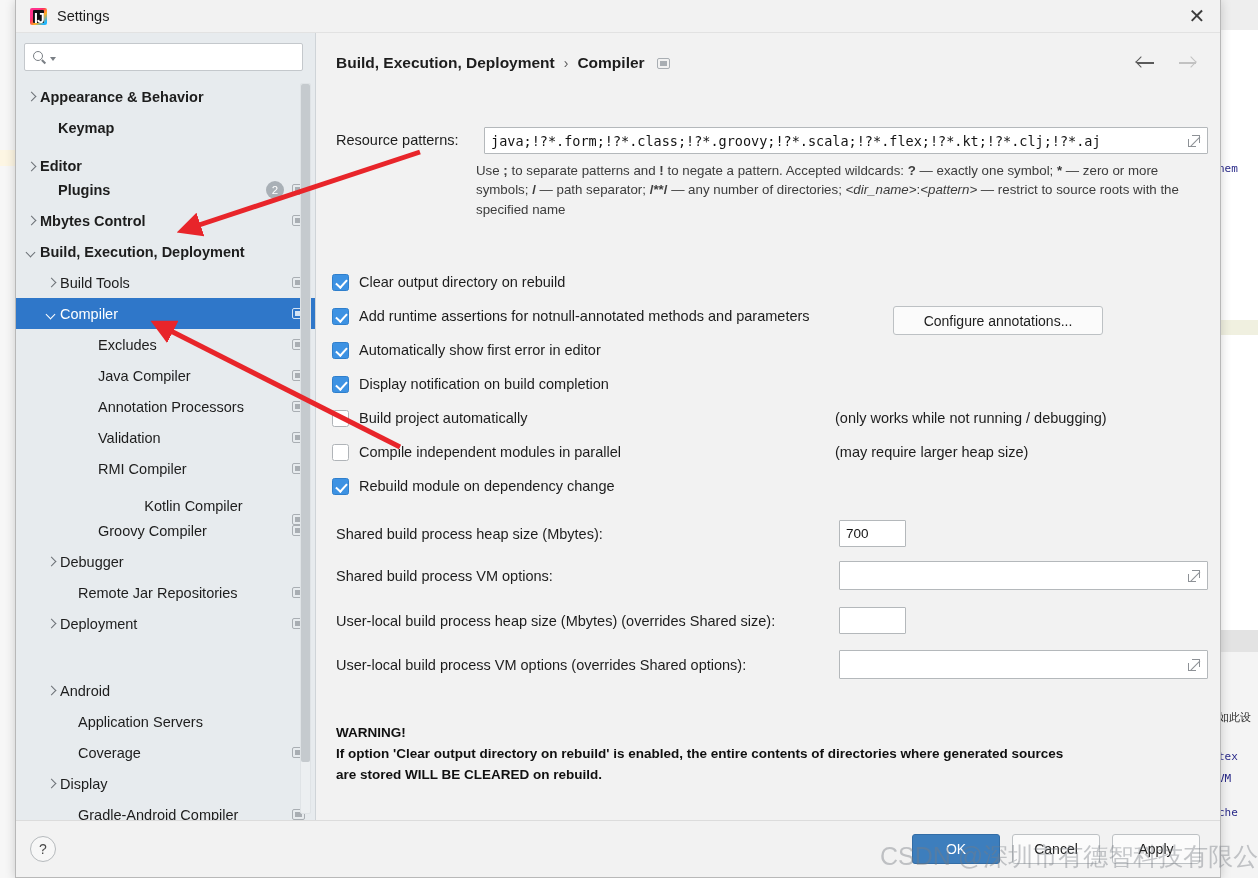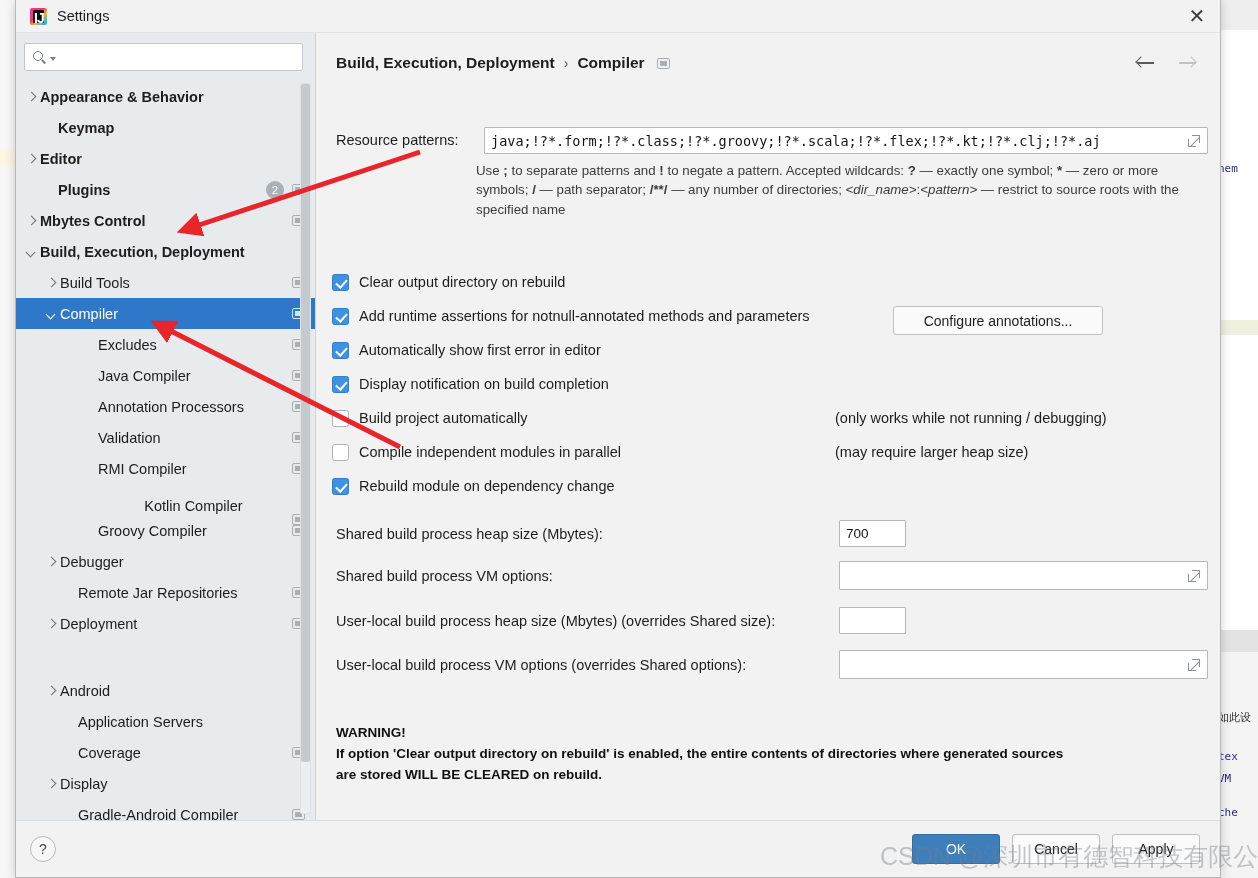--- a/index.html
+++ b/index.html
@@ -334,21 +334,21 @@
             <div class="trow bold" style="padding-left: 8px;">
               <span class="arrow right"></span>
               <span class="lbl">Appearance &amp; Behavior</span>
               <span class="spacer-right"></span>
             </div>
             <div class="trow bold" style="padding-left: 26px;">
               <span class="arrow "></span>
               <span class="lbl">Keymap</span>
               <span class="spacer-right"></span>
             </div>
-            <div class="trow bold" style="padding-left: 8px;">
+            <div class="trow bold" style="padding-left: 8px; align-items: flex-end;">
               <span class="arrow right"></span>
               <span class="lbl">Editor</span>
               <span class="spacer-right"></span>
             </div>
             <div class="trow bold" style="padding-left: 26px;">
               <span class="arrow "></span>
               <span class="lbl">Plugins</span>
               <span class="spacer-right">
                 <span class="badge">2</span>
                 <span class="scope-ic"></span>

